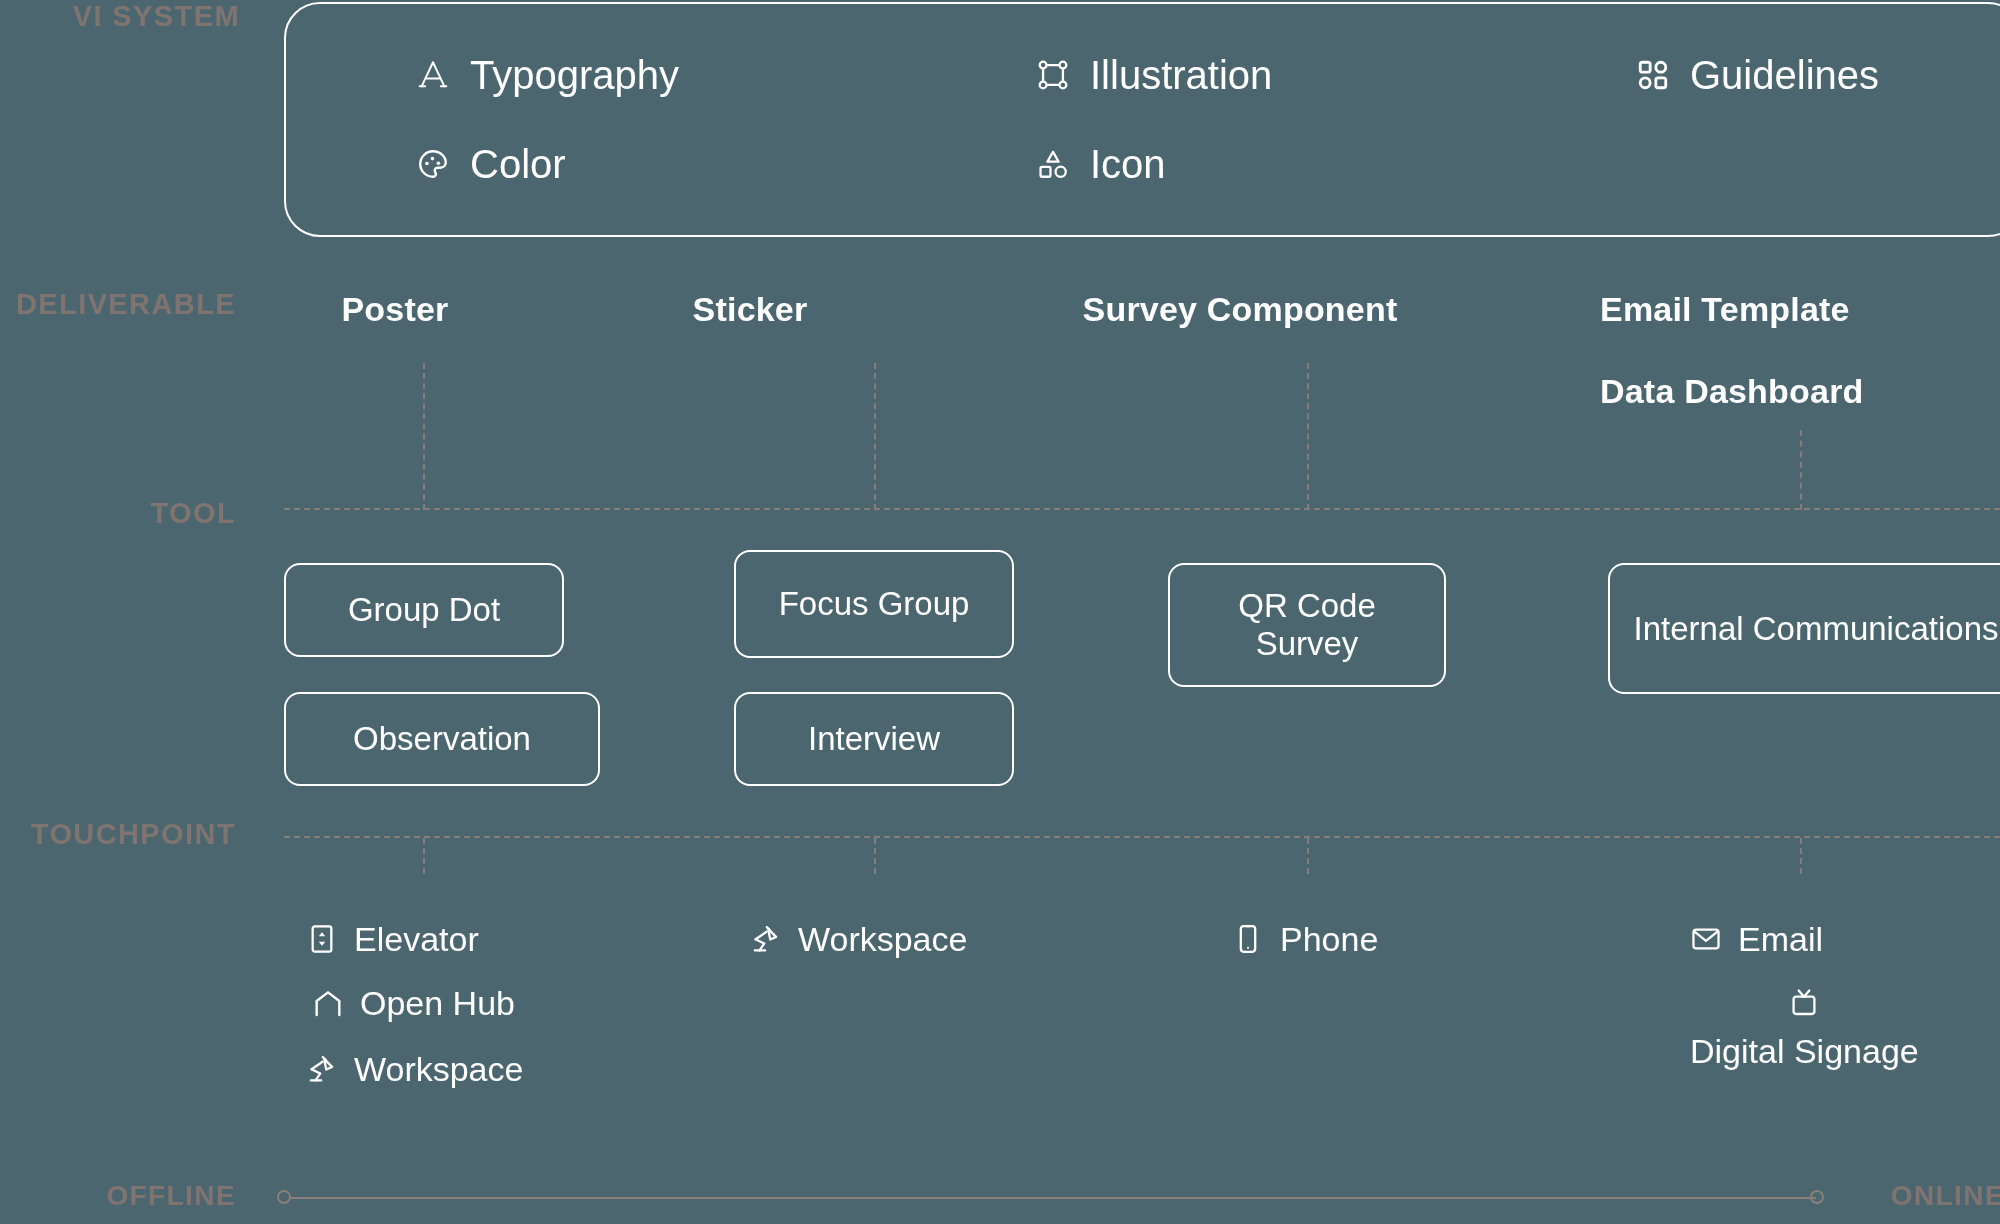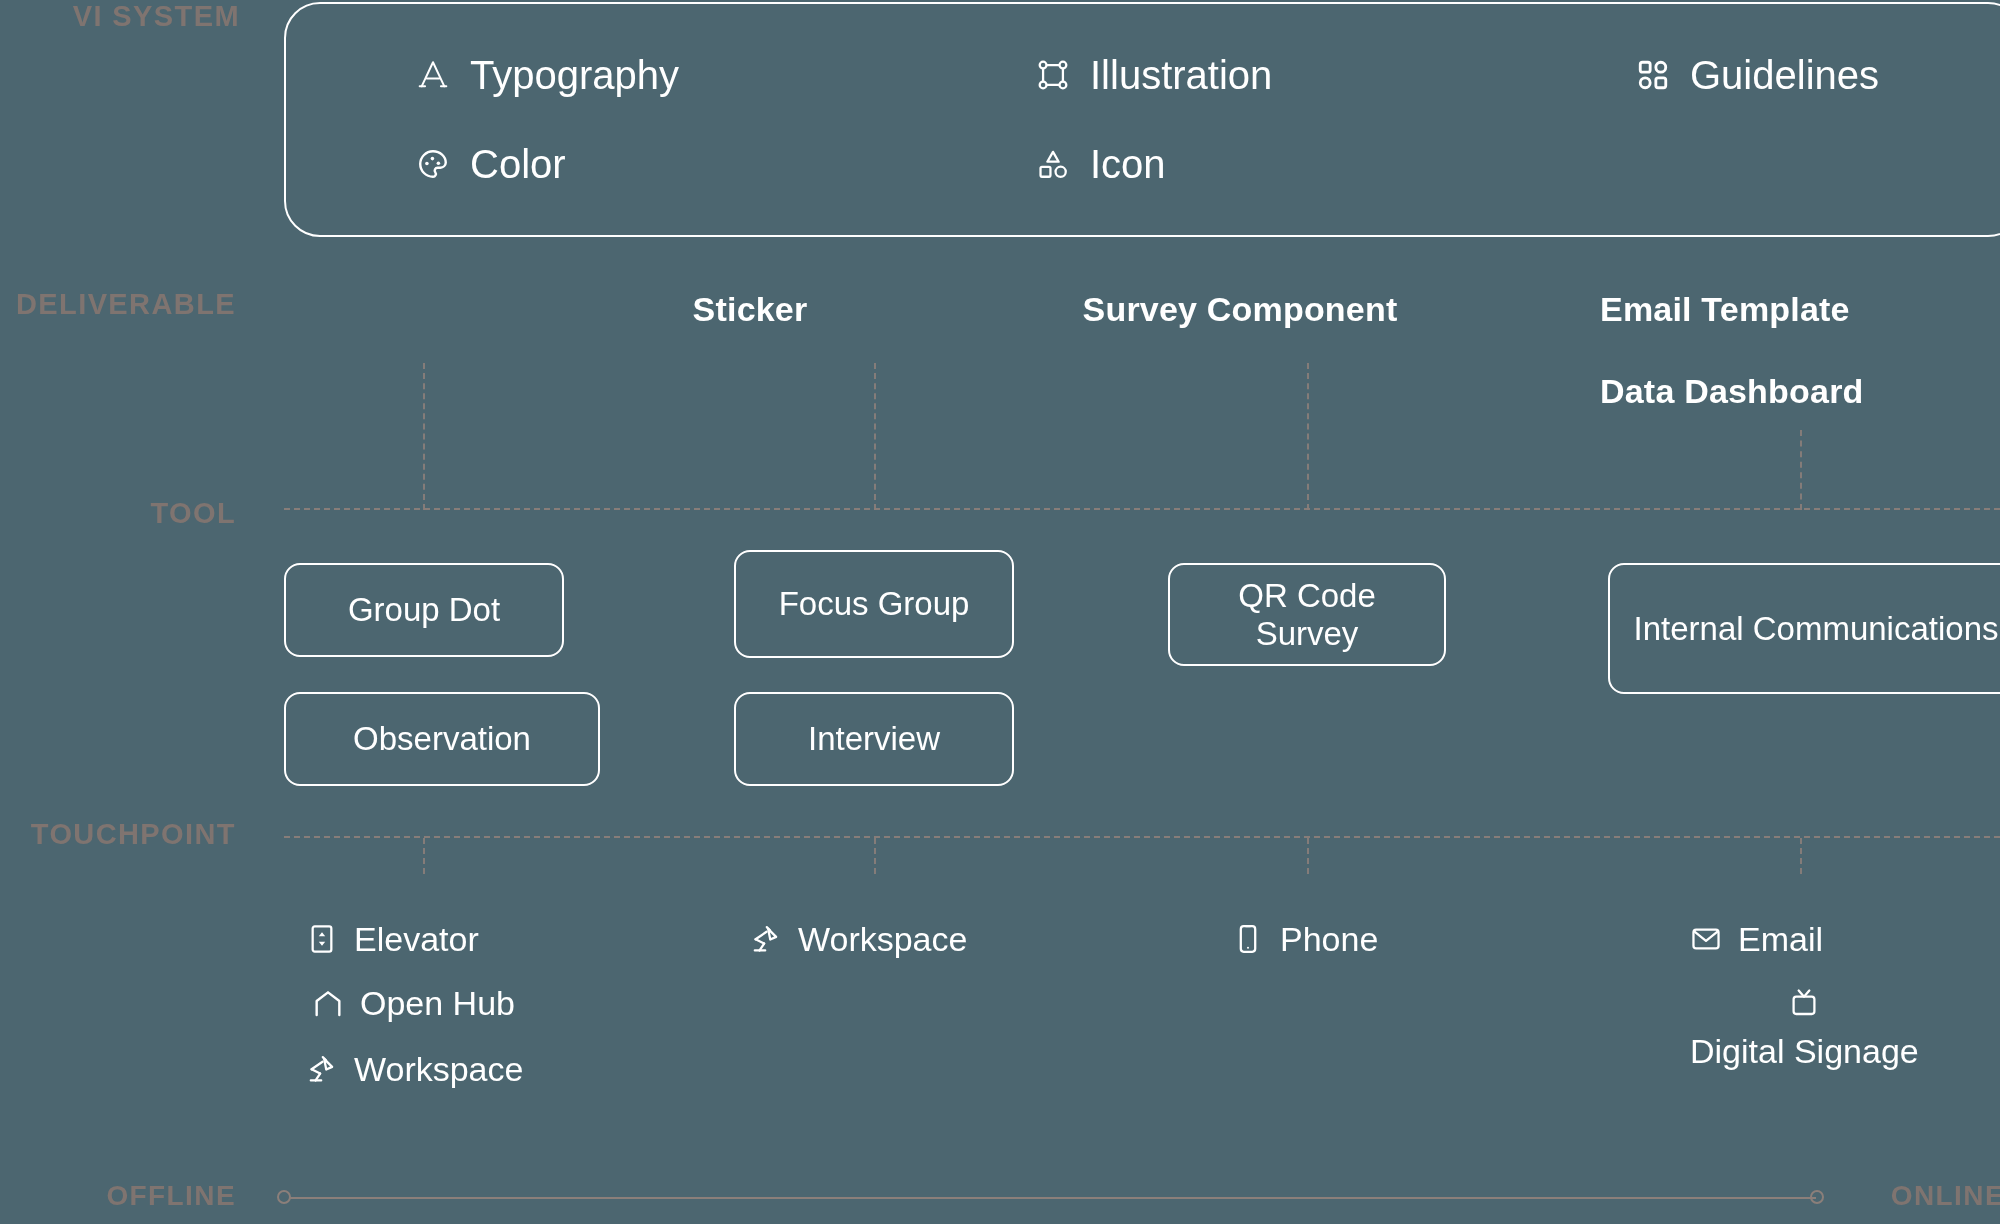--- a/index.html
+++ b/index.html
@@ -218,39 +218,40 @@
             <rect x="3.2" y="14" width="7" height="7" rx="1"></rect>
             <circle cx="17.4" cy="17.5" r="3.6"></circle>
           </svg>
         </span>
         <span>Icon</span>
       </div>
 
     </div>
   </div>
 
+  <div class="deliv-title" style="left:230px; top:290px; width:330px;">Poster</div>
   <div class="deliv-title" style="left:1020px; top:290px; width:440px;">Survey Component</div>
   <div class="deliv-title" style="left:585px; top:290px; width:330px;">Sticker</div>
   <div class="deliv-title" style="left:1600px; top:290px; width:400px; text-align:left;">Email Template</div>
   <div class="deliv-title" style="left:1600px; top:372px; width:400px; text-align:left;">Data Dashboard</div>
 
   <div class="vdash" style="left:423px;  top:363px; height:147px;"></div>
   <div class="vdash" style="left:874px;  top:363px; height:147px;"></div>
   <div class="vdash" style="left:1307px; top:363px; height:147px;"></div>
   <div class="vdash" style="left:1800px; top:430px; height:80px;"></div>
 
   <div class="hdash" id="hdash-tool"></div>
 
   <div class="tool-box" style="left:284px;  top:563px; width:280px; height:94px;">Group Dot</div>
   <div class="tool-box" style="left:284px;  top:692px; width:316px; height:94px;">Observation</div>
 
   <div class="tool-box" style="left:734px;  top:550px; width:280px; height:108px;">Focus Group</div>
   <div class="tool-box" style="left:734px;  top:692px; width:280px; height:94px;">Interview</div>
 
-  <div class="tool-box" style="left:1168px; top:563px; width:278px; height:103px;">QR Code Survey</div>
+  <div class="tool-box" style="left:1168px; top:563px; width:278px; height:124px;">QR Code Survey</div>
 
   <div class="tool-box" style="left:1608px; top:563px; width:416px; height:131px;">Internal Communications</div>
 
   <div class="hdash" id="hdash-touch"></div>
 
   <div class="vdash" style="left:423px;  top:838px; height:36px;"></div>
   <div class="vdash" style="left:874px;  top:838px; height:36px;"></div>
   <div class="vdash" style="left:1307px; top:838px; height:36px;"></div>
   <div class="vdash" style="left:1800px; top:838px; height:36px;"></div>
 

